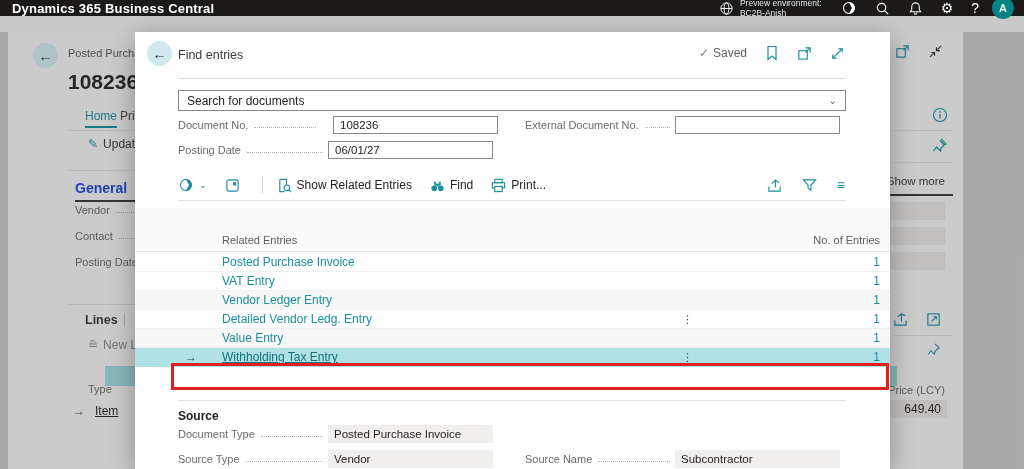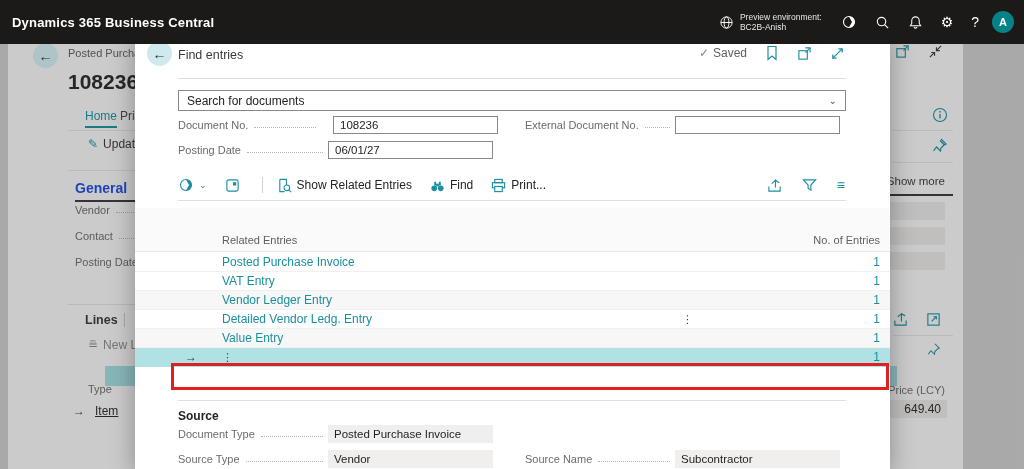--- a/index.html
+++ b/index.html
@@ -2,21 +2,21 @@
 <html><head>
 <meta charset="utf-8">
 <style>
   * { margin:0; padding:0; box-sizing:border-box; }
   html,body { width:1024px; height:469px; overflow:hidden; }
   body { font-family:"Liberation Sans", sans-serif; font-size:12px; color:#333; }
   .stage { position:relative; width:1024px; height:469px; background:#c9c9c9; overflow:hidden; }
   .abs { position:absolute; }
 
   
-  .topbar { position:absolute; top:0; left:0; width:1024px; height:44px; background:#1b1a19; color:#fff;
+  .topbar { position:absolute; top:0; left:0; width:1024px; height:16px; background:#1b1a19; color:#fff;
             display:flex; align-items:center; z-index:30; }
   .topbar-title { font-size:13px; font-weight:bold; margin-left:12px; letter-spacing:.2px; }
   .topbar-right { margin-left:auto; display:flex; align-items:center; gap:0; height:100%; }
   .tb-item { height:100%; display:flex; align-items:center; justify-content:center; padding:0 9px; cursor:pointer; }
   .env { display:flex; align-items:center; gap:6px; padding:0 10px; }
   .env-text { font-size:8.5px; line-height:10px; color:#e8e8e8; }
   .avatar { width:22px; height:22px; border-radius:50%; background:#038387; color:#fff; font-size:11px; font-weight:bold;
             display:flex; align-items:center; justify-content:center; margin:0 10px 0 4px; }
   .tb-glyph { font-size:14px; color:#fff; }
   svg.icon { display:block; }
@@ -388,20 +388,21 @@
 
   <div class="trow alt">
     <span class="arrow-cell"></span>
     <span class="label-cell"><a class="rowlink">Value Entry</a></span>
     <span class="ellipsis-cell">⋮</span>
     <span class="count-cell"><a>1</a></span>
   </div>
 
   <div class="trow selected">
     <span class="arrow-cell">→</span>
+    <span class="label-cell"><a class="rowlink">Withholding Tax Entry</a></span>
     <span class="ellipsis-cell" style="visibility: visible;">⋮</span>
     <span class="count-cell"><a>1</a></span>
   </div>
 </div>
 
     <div class="redbox"></div>
 
     <div class="divider" style="left:43px; top:368px; width:668px;"></div>
 
     <div class="src-heading">Source</div>

